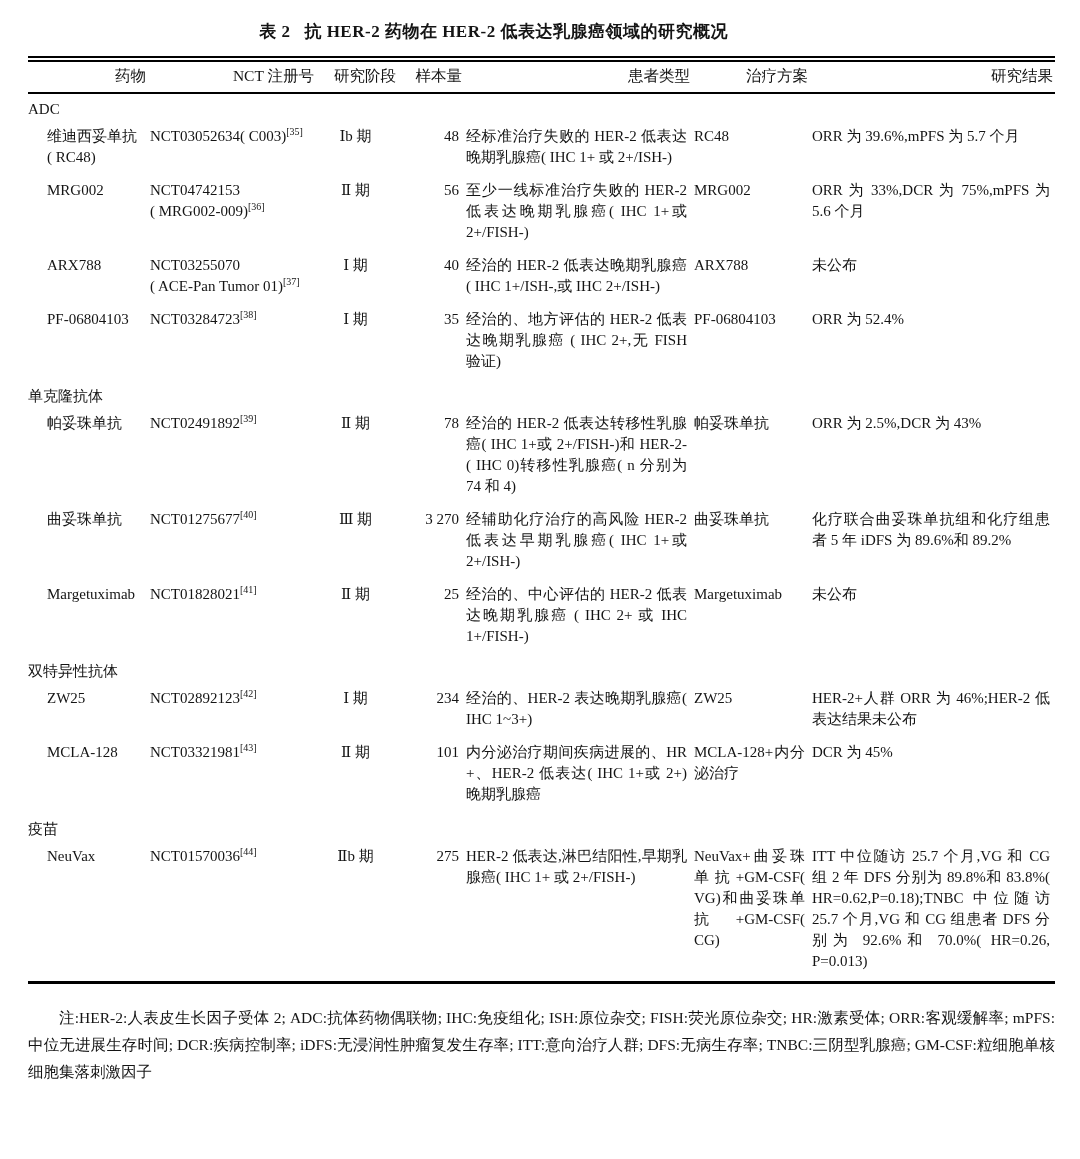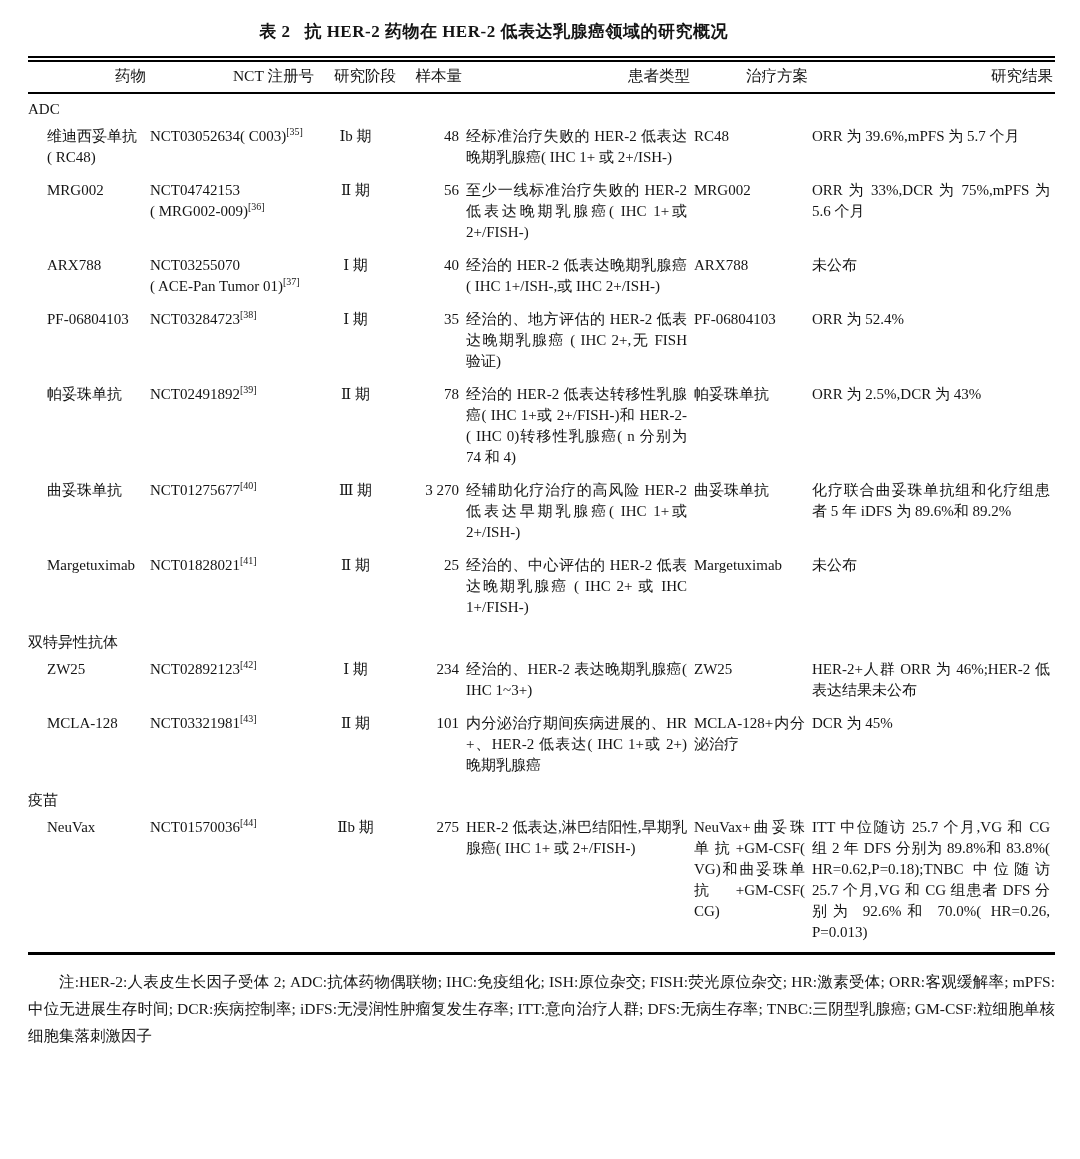--- a/index.html
+++ b/index.html
@@ -55,21 +55,21 @@
   td.c-n      { text-align: right; white-space: nowrap; }
   td.c-patients, td.c-result, td.c-regimen { text-align: justify; }
   sup.ref {
     font-size: 10px;
     line-height: 0;
   }
   .note {
     width: 1027px;
     font-size: 15.5px;
     line-height: 27px;
-    margin-top: 13px;
+    margin-top: 20px;
     text-indent: 2em;
     text-align: justify;
   }
 </style>
 </head>
 <body>
 
 <div class="page">
 
   <div class="title">
@@ -159,20 +159,23 @@
       <div><span>NCT03284723</span><sup class="ref">[38]</sup></div>
       <div><span></span><sup class="ref"></sup></div>
     </td>
     <td class="c-stage">Ⅰ 期</td>
     <td class="c-n">35</td>
     <td class="c-patients">经治的、地方评估的 HER-2 低表达晚期乳腺癌 ( IHC 2+,无 FISH 验证)</td>
     <td class="c-regimen">PF-06804103</td>
     <td class="c-result">ORR 为 52.4%</td>
   </tr>
 
+  <tr class="section-row">
+    <td colspan="7">单克隆抗体</td>
+  </tr>
 
   <tr>
     <td class="c-drug">
       <div>帕妥珠单抗</div>
       <div></div>
     </td>
     <td class="c-nct">
       <div><span>NCT02491892</span><sup class="ref">[39]</sup></div>
       <div><span></span><sup class="ref"></sup></div>
     </td>

